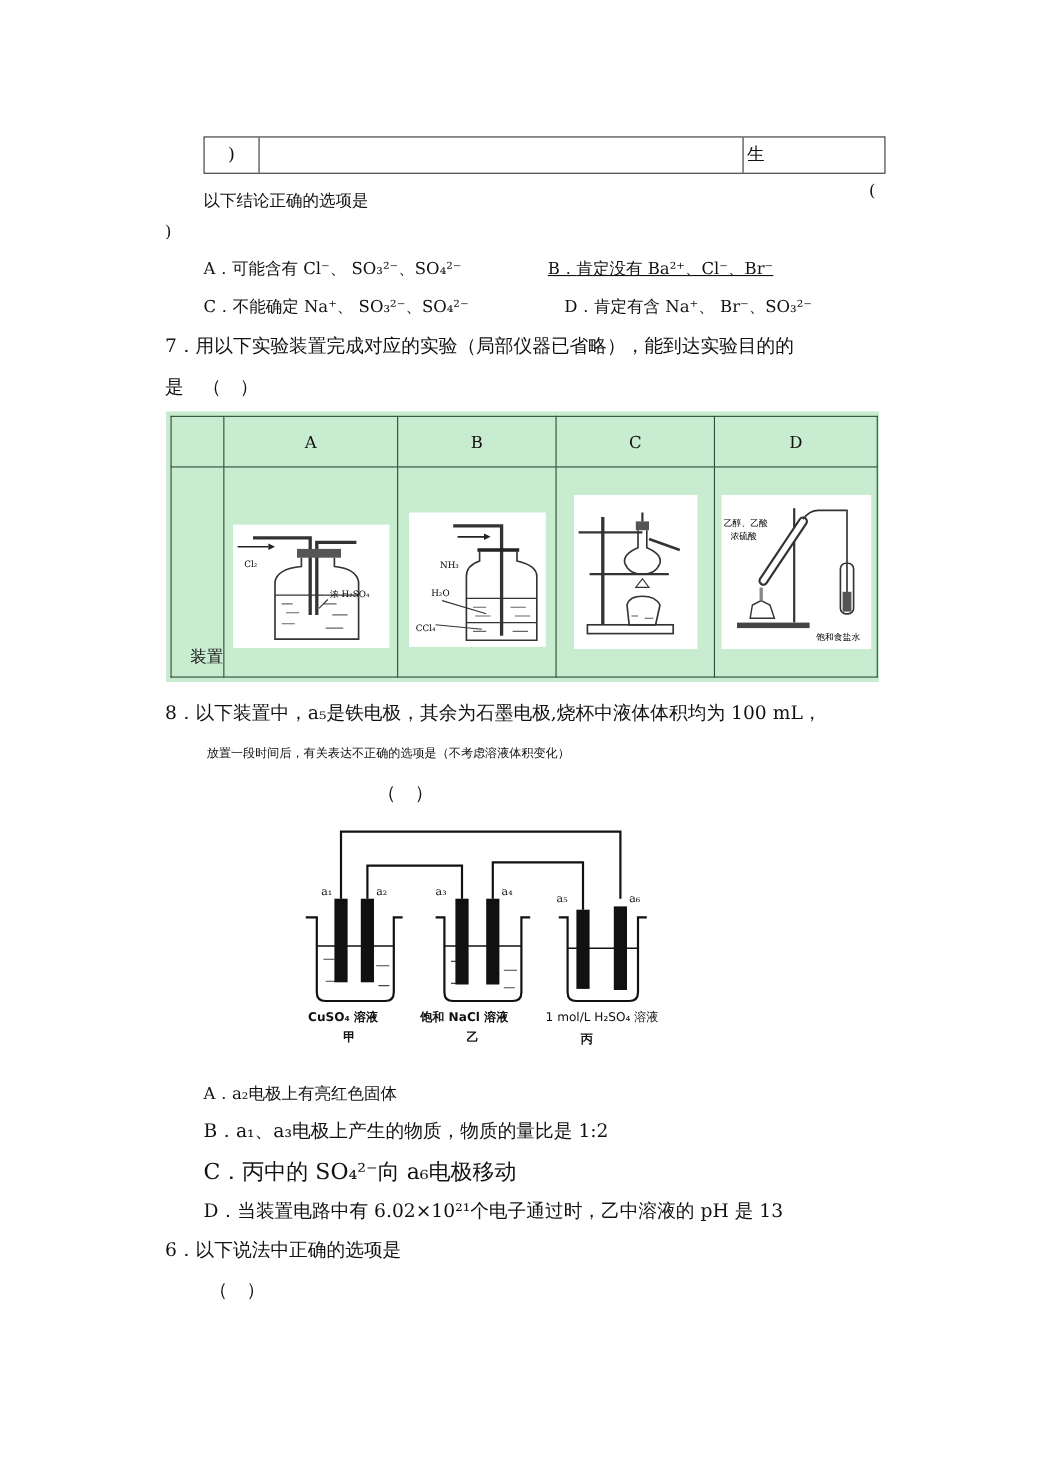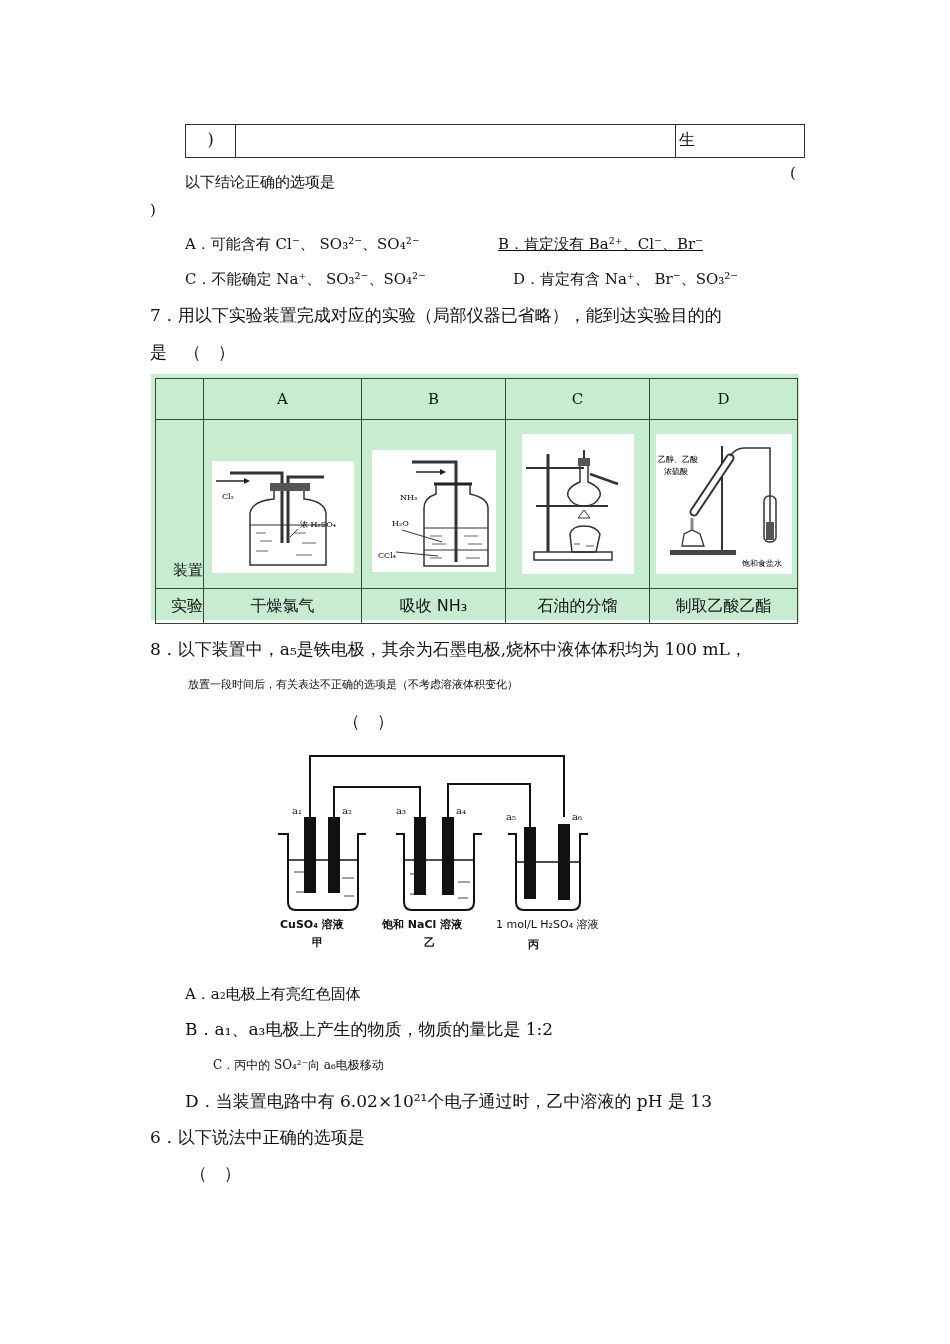--- a/index.html
+++ b/index.html
@@ -163,27 +163,20 @@
           <rect x="108" y="62" width="12" height="46" rx="5" fill="none" stroke="#333" stroke-width="1.5"></rect>
           <rect x="110" y="88" width="8" height="18" fill="#555"></rect>
           <path d="M26 112 L28 100 L36 96 L44 100 L48 112 Z" fill="none" stroke="#333" stroke-width="1.3"></path>
           <line x1="36" y1="84" x2="36" y2="96" stroke="#888" stroke-width="3"></line>
           <text x="2" y="28" font-size="8" font-family="DejaVu Sans, sans-serif">乙醇、乙酸</text>
           <text x="8" y="40" font-size="8" font-family="DejaVu Sans, sans-serif">浓硫酸</text>
           <text x="86" y="132" font-size="8" font-family="DejaVu Sans, sans-serif">饱和食盐水</text>
         </svg>
       </td>
     </tr>
-    <tr class="lbl-row">
-      <td class="rowhead">实验</td>
-      <td>干燥氯气</td>
-      <td>吸收 NH₃</td>
-      <td>石油的分馏</td>
-      <td>制取乙酸乙酯</td>
-    </tr>
   </tbody>
     </table>
 </div>
 
 <div class="abs txt" style="left:150px;top:638px;font-size:17px;">8．以下装置中，a₅是铁电极，其余为石墨电极,烧杯中液体体积均为 100 mL，</div>
 <div class="abs txt" style="left:188px;top:674px;font-size:11px;">放置一段时间后，有关表达不正确的选项是（不考虑溶液体积变化）</div>
 <div class="abs txt" style="left:343px;top:710px;font-size:17px;">（　）</div>
 
 <svg class="circuit" viewBox="0 0 370 215">
   <rect x="0" y="0" width="370" height="215" fill="#fff"></rect>
@@ -240,21 +233,21 @@
     <text x="256" y="206">丙</text>
   </g>
 </svg>
 
 <div class="abs txt-sm" style="left:185px;top:984px;">
   <span>A．</span><span>a₂电极上有亮红色固体</span>
 </div>
 <div class="abs txt" style="left:185px;top:1018px;font-size:17px;">
   <span>B．</span><span>a₁、a₃电极上产生的物质，物质的量比是 1:2</span>
 </div>
-<div class="abs txt" style="left:185px;top:1054px;font-size:12px;margin-left:28px;">
+<div class="abs txt" style="left:185px;top:1054px;font-size:20px;">
   <span>C．</span><span>丙中的 SO₄²⁻向 a₆电极移动</span>
 </div>
 <div class="abs txt" style="left:185px;top:1090px;font-size:17px;">
   <span>D．</span><span>当装置电路中有 6.02×10²¹个电子通过时，乙中溶液的 pH 是 13</span>
 </div>
 
 <div class="abs txt" style="left:150px;top:1126px;font-size:17px;">6．以下说法中正确的选项是</div>
 <div class="abs txt" style="left:190px;top:1162px;font-size:17px;">（　）</div>
 
 </body></html>

